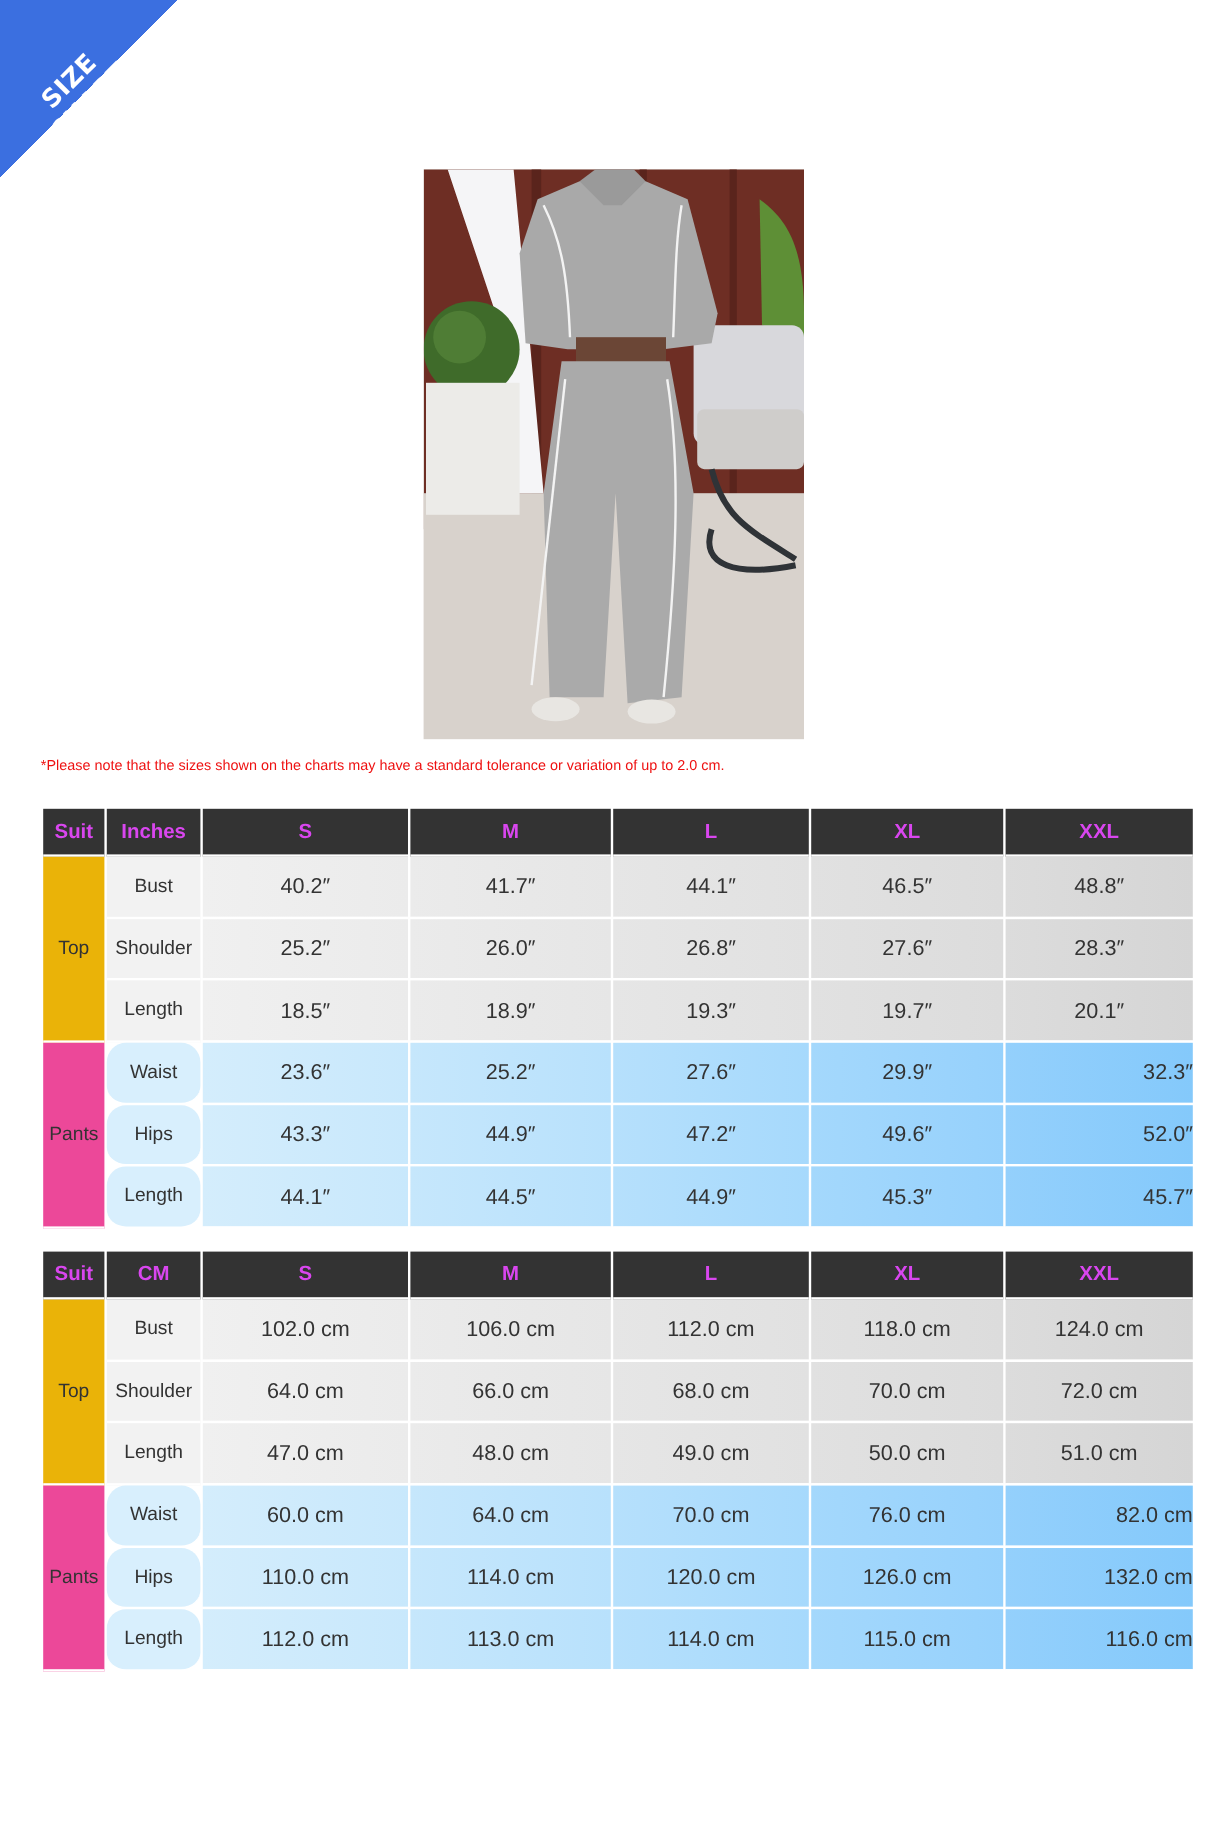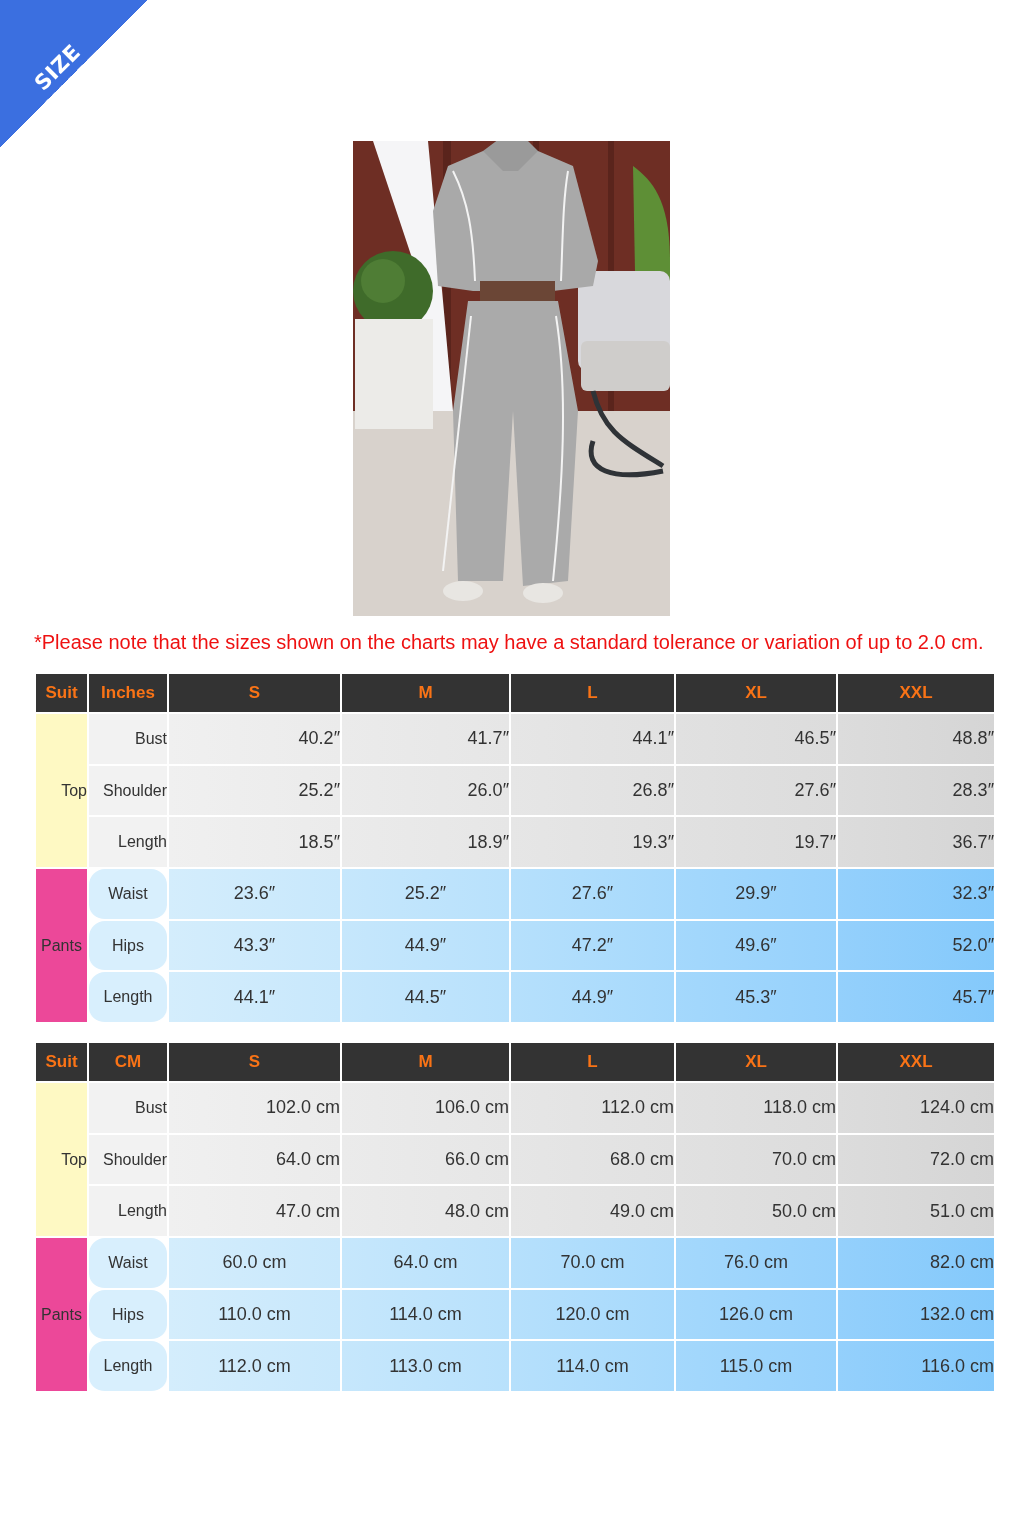--- a/index.html
+++ b/index.html
@@ -17,47 +17,47 @@
     font-family: "DejaVu Sans", sans-serif;
   }
 
   .product-photo {
     position: absolute; left: 353px; top: 141px; width: 317px; height: 475px;
     overflow: hidden; background: #d9d4cf;
   }
   .product-photo svg { width: 100%; height: 100%; display: block; }
 
   .tolerance-note {
-    position: absolute; left: 34px; top: 631px; color: #ee1111; font-size: 20px;
+    position: absolute; left: 34px; top: 631px; color: #ee1111; font-size: 12px;
     font-family: "Liberation Sans", sans-serif; white-space: nowrap;
   }
 
   .size-table {
     position: absolute; left: 34px; border-collapse: separate; border-spacing: 2px 0;
     width: 958px; table-layout: fixed;
   }
   .size-table th {
-    background: #333333; color: #f97316; font-weight: bold; font-size: 17px; height: 40px;
+    background: #333333; color: #d946ef; font-weight: bold; font-size: 17px; height: 40px;
     text-align: center; border-bottom: 2px solid #fff;
   }
   .size-table td {
     height: 51.7px; text-align: center; font-size: 18px; color: #333;
     border-bottom: 2px solid #fff;
   }
   .size-table td.group-label, .size-table td.measure-label { font-size: 16px; }
   .size-table col.c-suit { width: 51px; }
   .size-table col.c-unit { width: 78px; }
   .size-table col.c-s { width: 171px; }
   .size-table col.c-m { width: 167px; }
   .size-table col.c-l { width: 163px; }
   .size-table col.c-xl { width: 160px; }
   .size-table col.c-xxl { width: 156px; }
 
-  .top-row td { background: linear-gradient(90deg, #f3f3f3, #e7e7e7); text-align: right; }
-  .top-row td.group-label { background: #fef9c3; }
+  .top-row td { background: linear-gradient(90deg, #f3f3f3, #e7e7e7); }
+  .top-row td.group-label { background: #eab308; }
   .top-row td.col-s { background: linear-gradient(90deg, #f0f0f0, #ebebeb); }
   .top-row td.col-m { background: linear-gradient(90deg, #ebebeb, #e6e6e6); }
   .top-row td.col-l { background: linear-gradient(90deg, #e6e6e6, #e1e1e1); }
   .top-row td.col-xl { background: linear-gradient(90deg, #e1e1e1, #dcdcdc); margin-left: 38px; }
   .top-row td.col-xxl { background: linear-gradient(90deg, #dcdcdc, #d5d5d5); }
   .top-row td.measure-label { background: #f2f2f2; }
 
   .pants-row td.group-label { background: #ec4899; }
   .pants-row td.measure-label { background: #d8effd; border-radius: 16px; }
   .pants-row td.col-s { background: linear-gradient(90deg, #d4edfc, #c8e8fc); text-align: center; }
@@ -145,21 +145,21 @@
       <td class="col-l">26.8″</td>
       <td class="col-xl">27.6″</td>
       <td class="col-xxl">28.3″</td>
     </tr>
     <tr class="top-row">
       <td class="measure-label">Length</td>
       <td class="col-s">18.5″</td>
       <td class="col-m">18.9″</td>
       <td class="col-l">19.3″</td>
       <td class="col-xl">19.7″</td>
-      <td class="col-xxl">36.7″</td>
+      <td class="col-xxl">20.1″</td>
     </tr>
     <tr class="pants-row">
       <td class="group-label" rowspan="3">Pants</td>
       <td class="measure-label">Waist</td>
       <td class="col-s">23.6″</td>
       <td class="col-m">25.2″</td>
       <td class="col-l">27.6″</td>
       <td class="col-xl">29.9″</td>
       <td class="col-xxl">32.3″</td>
     </tr>

